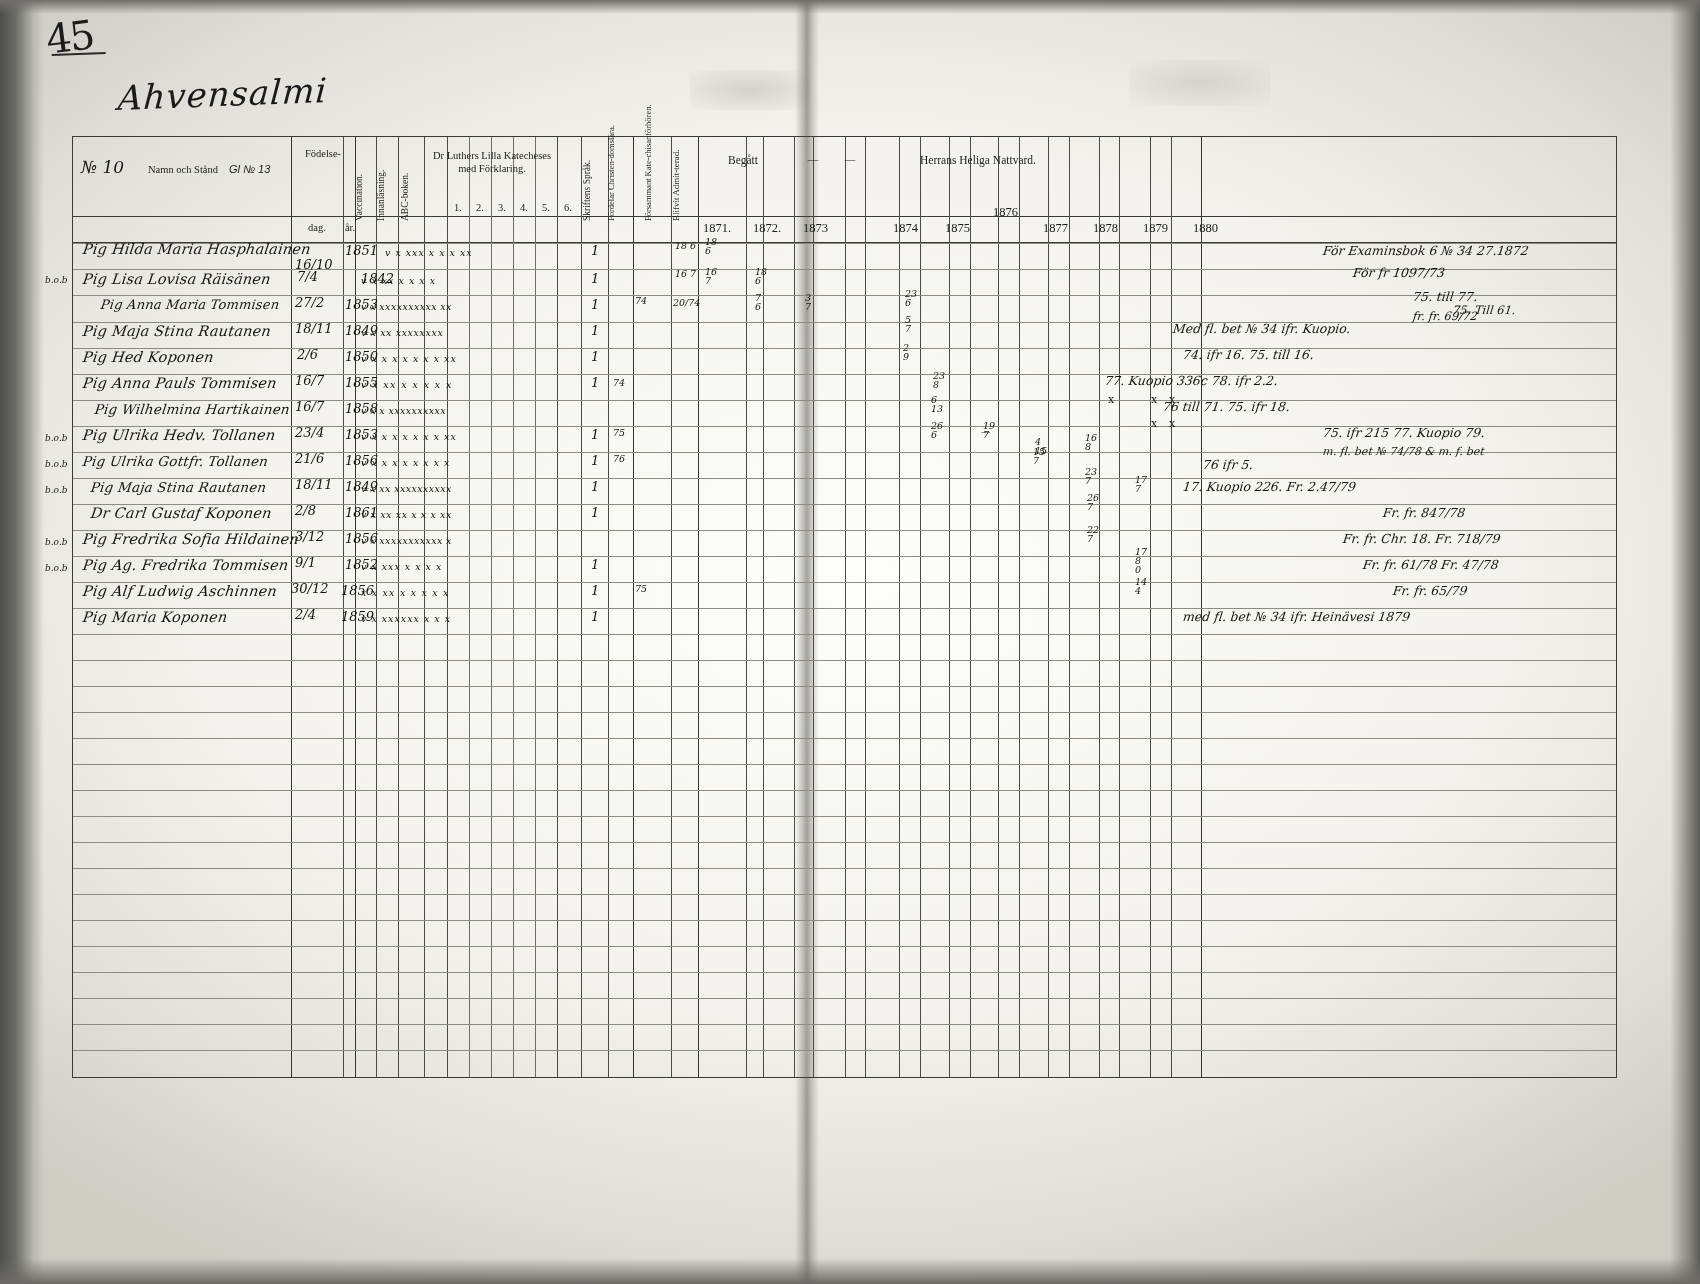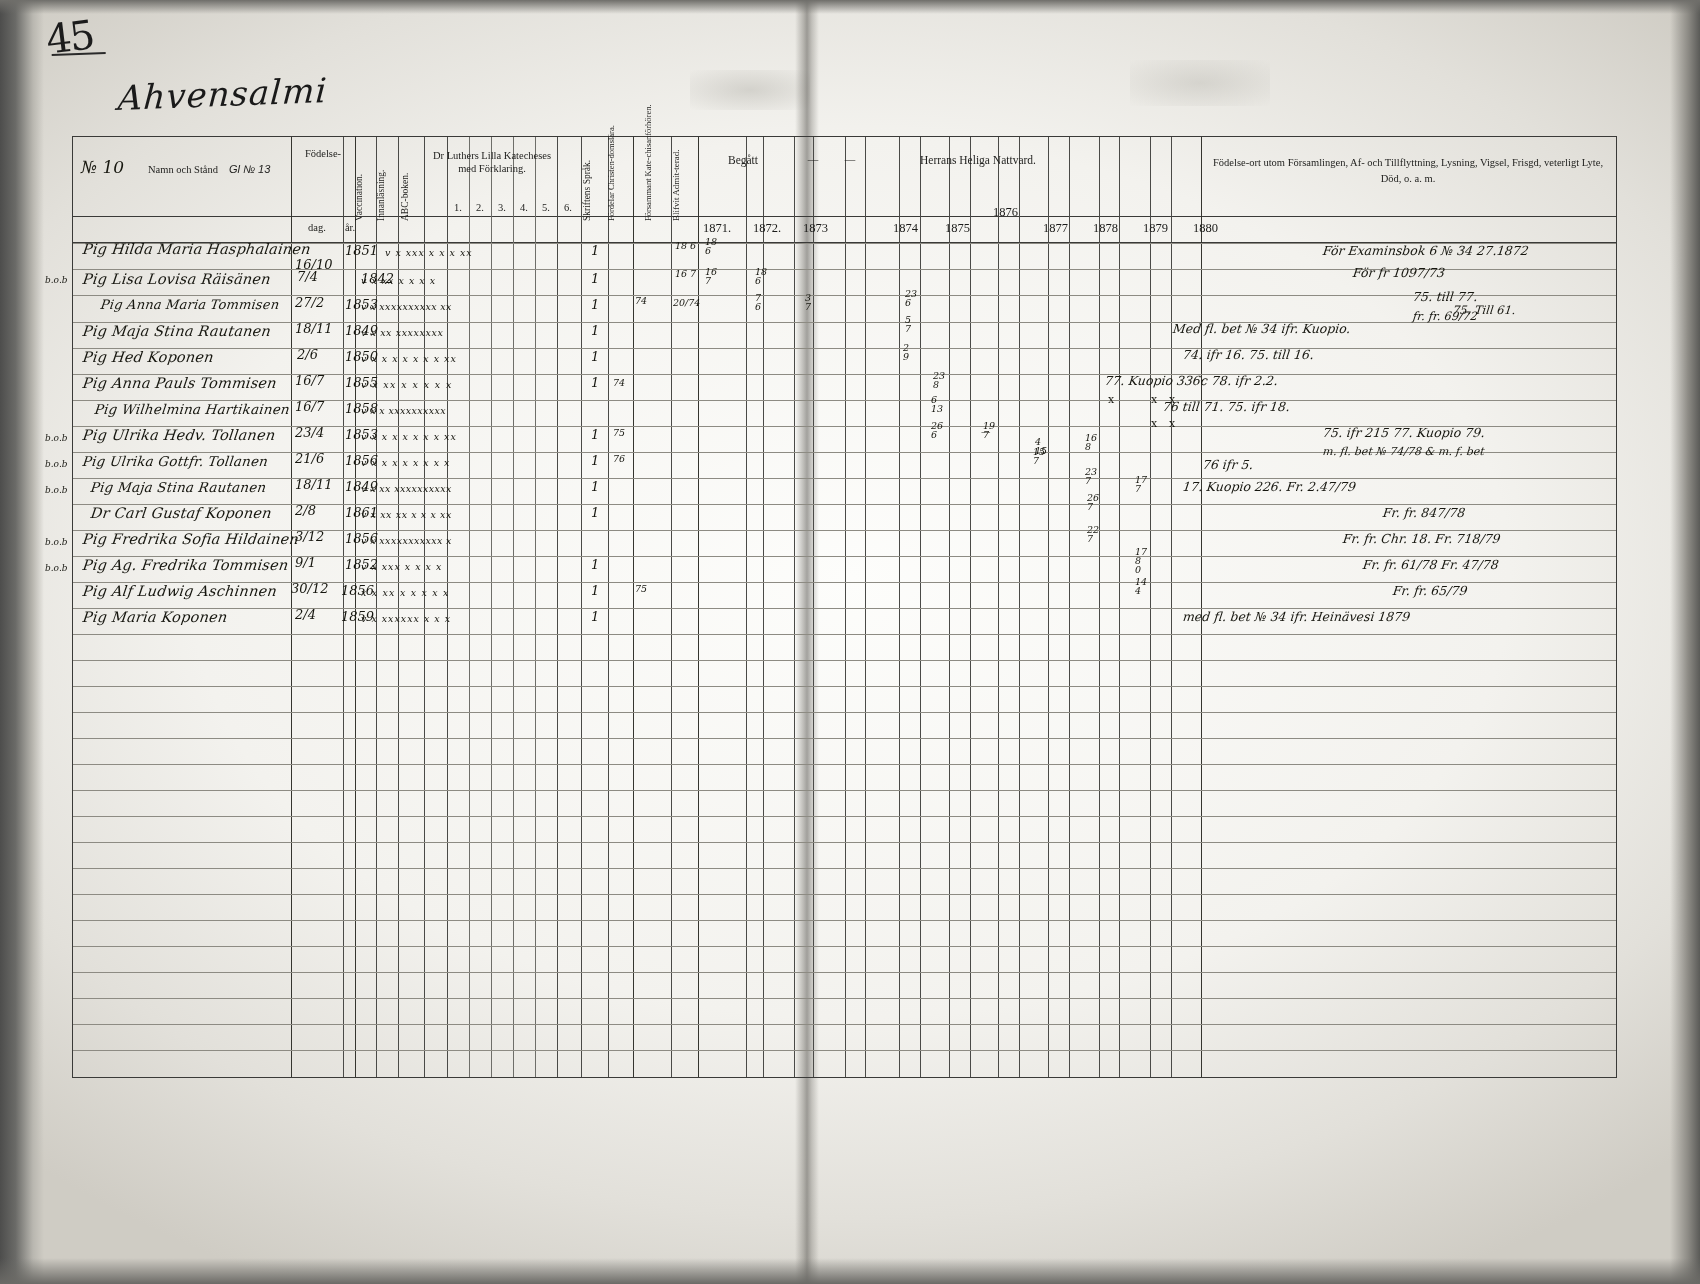--- a/index.html
+++ b/index.html
@@ -303,21 +303,20 @@
     <div class="yr" style="left:680px; top:84px;"><span>1872.</span></div>
     <div class="yr" style="left:730px; top:84px;"><span>1873</span></div>
     <div class="yr" style="left:820px; top:84px;"><span>1874</span></div>
     <div class="yr" style="left:872px; top:84px;"><span>1875</span></div>
     <div class="yr" style="left:920px; top:68px;"><span>1876</span></div>
     <div class="yr" style="left:970px; top:84px;"><span>1877</span></div>
     <div class="yr" style="left:1020px; top:84px;"><span>1878</span></div>
     <div class="yr" style="left:1070px; top:84px;"><span>1879</span></div>
     <div class="yr" style="left:1120px; top:84px;"><span>1880</span></div>
 
-    <div class="hdr-label" style="left:1140px; top:18px; width:390px; line-height:1.5;">Födelse-ort utom Församlingen, Af- och Tillflyttning, Lysning, Vigsel, Frisgd, veterligt Lyte, Död, o. a. m.</div>
 
     <div class="hline" style="top:106px"></div>
     <div class="hline" style="top:132px"></div>
     <div class="hline" style="top:158px"></div>
     <div class="hline" style="top:185px"></div>
     <div class="hline" style="top:211px"></div>
     <div class="hline" style="top:237px"></div>
     <div class="hline" style="top:263px"></div>
     <div class="hline" style="top:289px"></div>
     <div class="hline" style="top:315px"></div>

